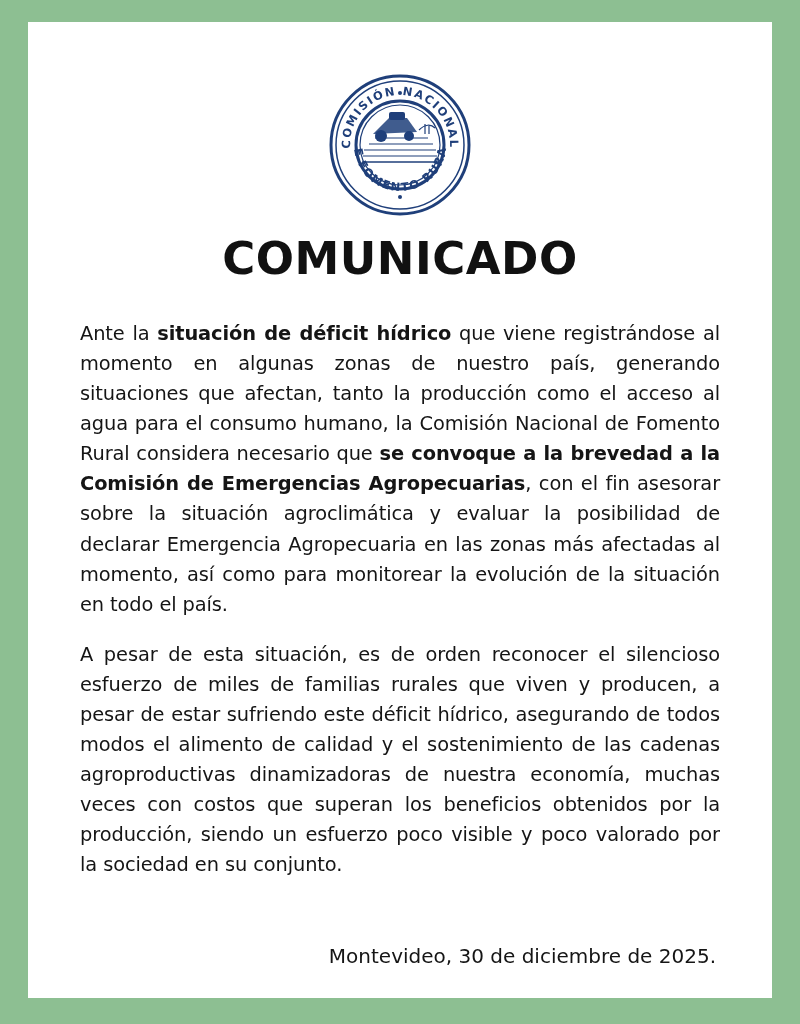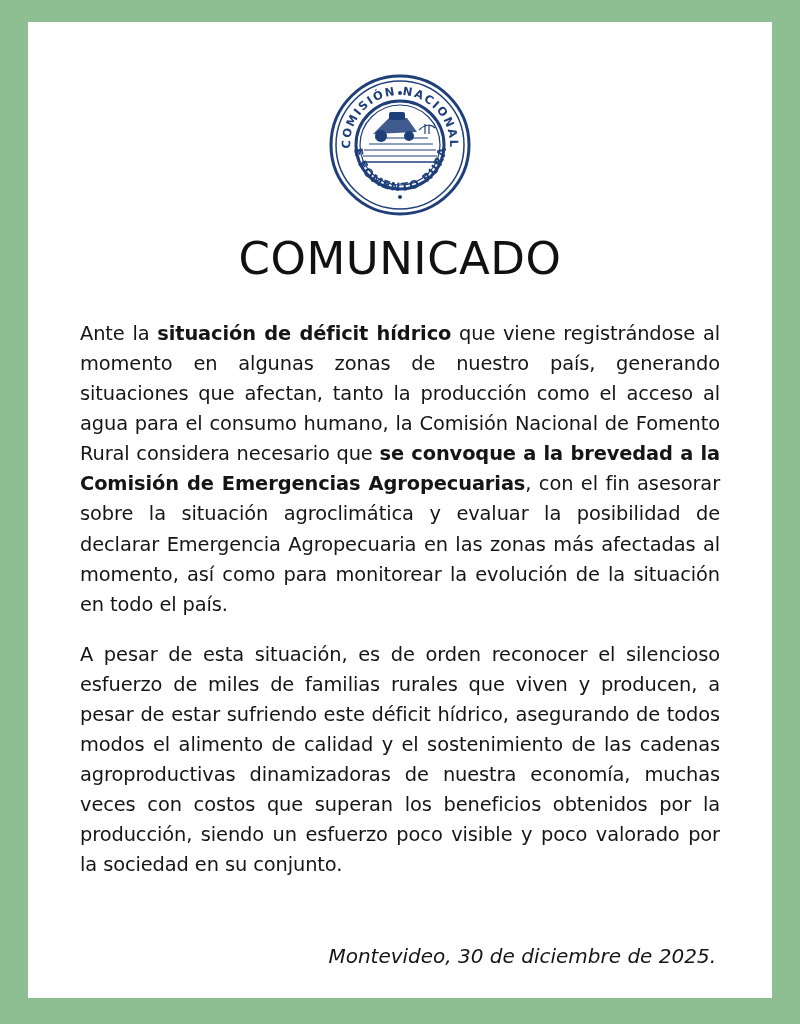--- a/index.html
+++ b/index.html
@@ -36,21 +36,21 @@
     margin-bottom: 6px;
   }
   .seal {
     width: 142px;
     height: 142px;
     position: relative;
   }
   .doc-title {
     text-align: center;
     font-family: "DejaVu Sans", sans-serif;
-    font-weight: 400;
+    font-weight: 700;
     font-size: 45px;
     letter-spacing: 0.5px;
     color: #111111;
     margin-top: 10px;
     margin-bottom: 26px;
   }
   .body-text {
     font-family: "DejaVu Sans", sans-serif;
     font-size: 19.4px;
     line-height: 1.55;
@@ -65,21 +65,20 @@
   .body-text p:last-of-type {
     margin-bottom: 0;
   }
   .body-text b {
     font-weight: 700;
   }
   .signature-line {
     margin-top: 44px;
     text-align: right;
     font-family: "DejaVu Sans", sans-serif;
-    font-style: italic;
     font-size: 20px;
     color: #151515;
     padding-right: 4px;
   }
   .spacer {
     flex: 1 1 auto;
     min-height: 10px;
   }
 </style>
 </head>

